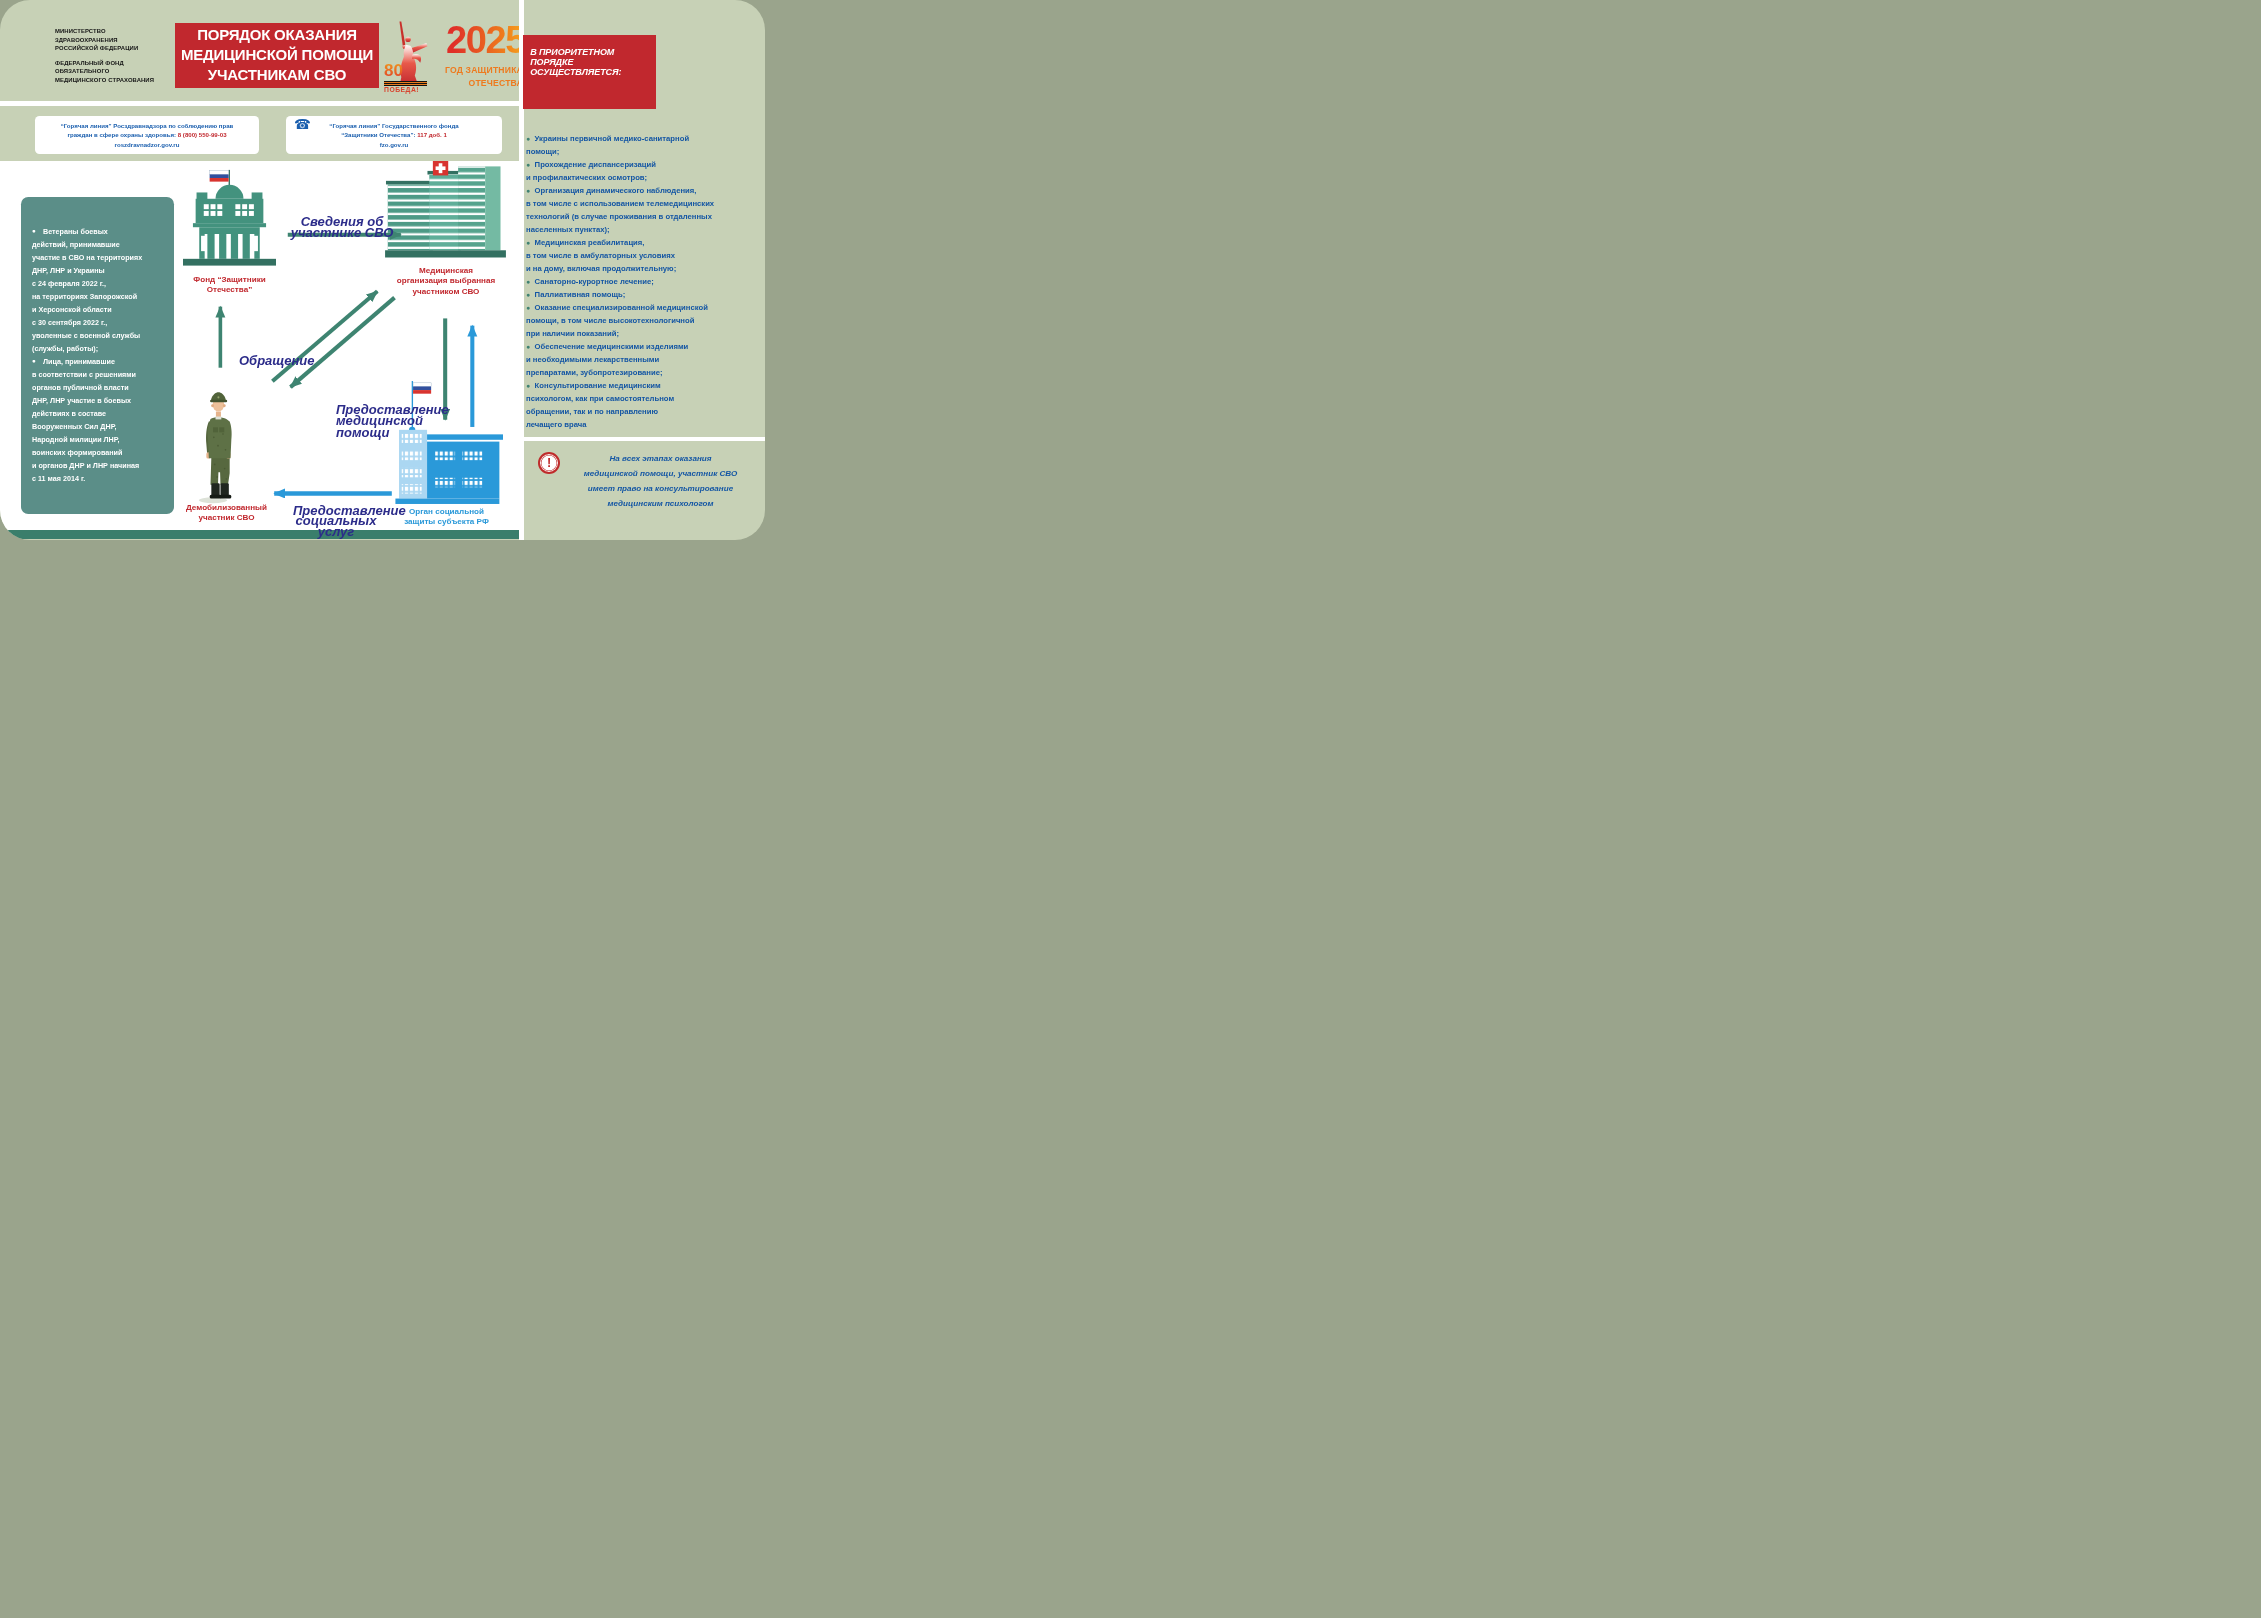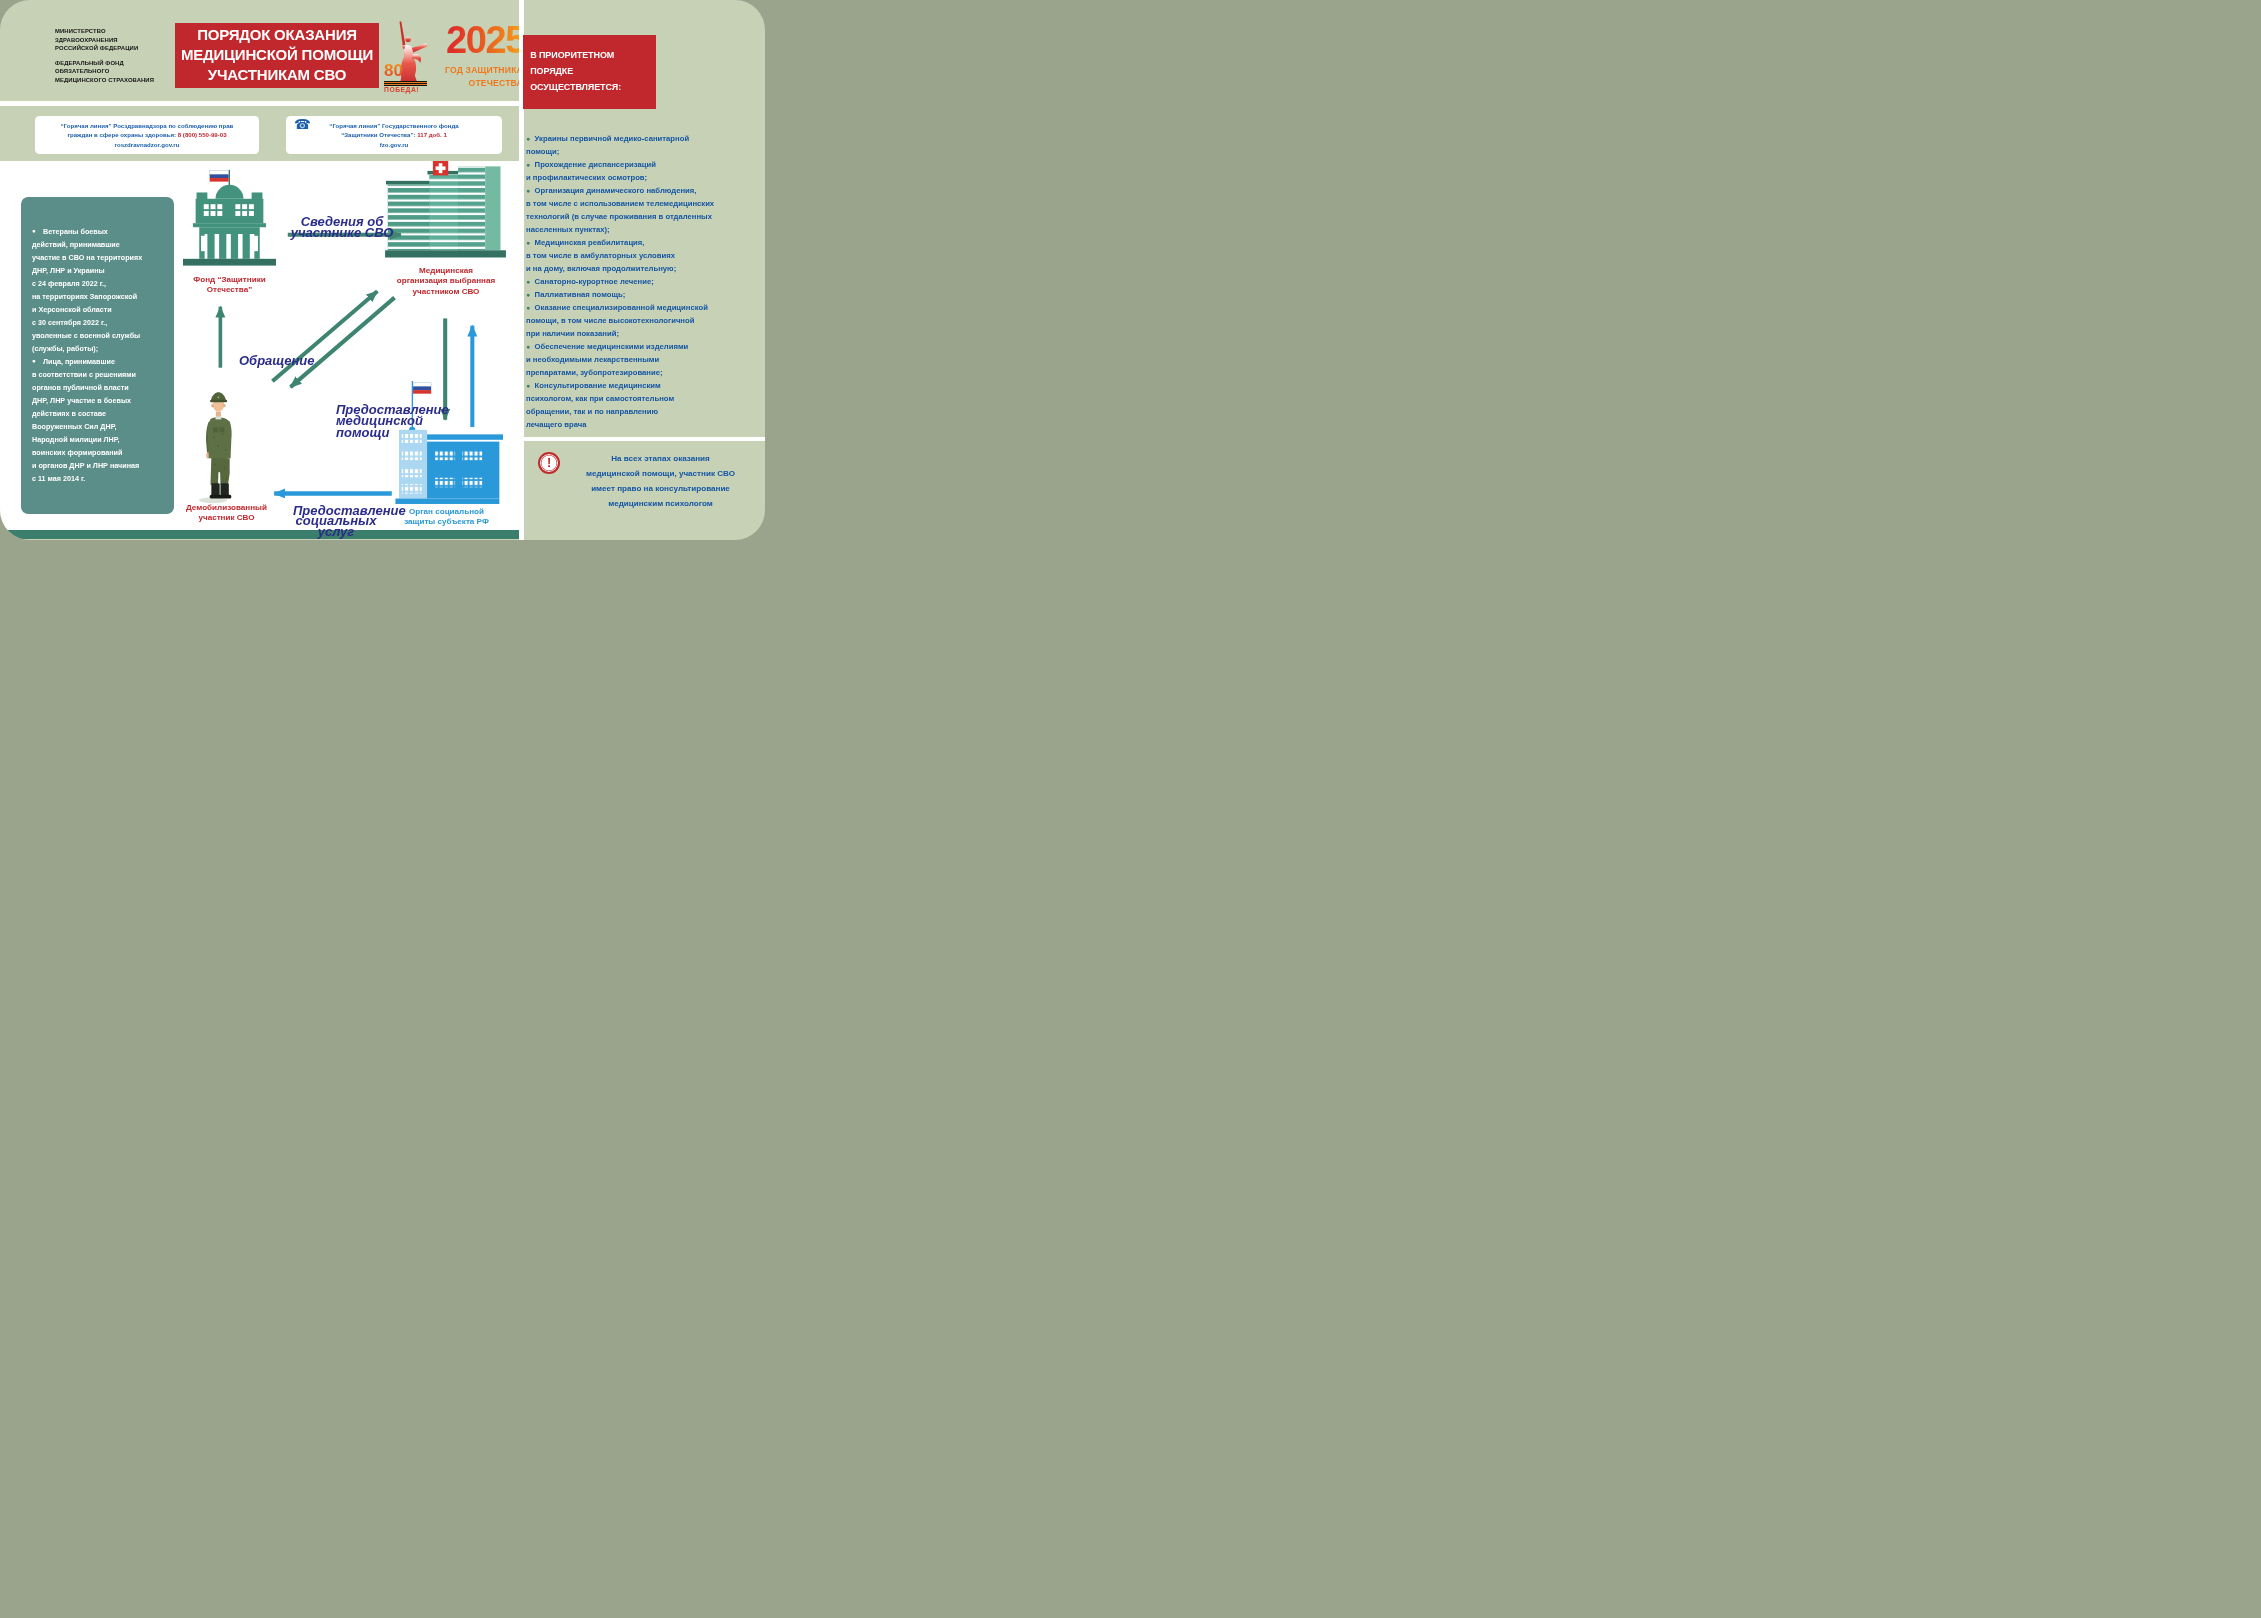--- a/index.html
+++ b/index.html
@@ -35,28 +35,28 @@
   .vdivider{left:519px;top:0;width:4.5px;height:540px;background:#fff;}
   
   .teal-box{left:21px;top:197px;width:153px;height:317px;background:#5b8e88;border-radius:7.2px;
             padding:28px 9px 8.1px 11px;box-sizing:border-box;color:#fff;font-size:7.2px;line-height:13px;}
   .tb-item .bul{display:inline-block;margin-right:7.2px;font-size:6.3px;transform:translateY(-0.9px);}
   
   .red-label{color:#c1282e;font-size:8.1px;line-height:10.4px;text-align:center;}
   .nav-label{color:#2c2c8a;font-style:italic;font-size:13px;line-height:11.3px;}
   
   .prio-head{left:523px;top:35px;width:133px;height:74px;background:#c1282e;box-sizing:border-box;
-             padding:11.8px 5.4px 0 7.2px;color:#fff;font-size:9px;line-height:16px;letter-spacing:-0.1px;}
+             padding:11.8px 5.4px 0 7.2px;color:#fff;font-size:9px;line-height:10px;letter-spacing:-0.1px;font-style:italic;}
   .prio-list{left:526px;top:132px;width:233px;font-size:7.7px;line-height:13px;color:#1456a4;}
   .p-item .bul{color:#3f8273;font-size:6.8px;margin-right:4.5px;}
   .divider2{left:523px;top:437px;width:242px;height:3.6px;background:#fff;}
   .warn{left:538px;top:452px;width:22px;height:22px;border-radius:50%;background:#fff;border:2.3px solid #bf2b2b;
         box-sizing:border-box;display:flex;align-items:center;justify-content:center;
         color:#bf2b2b;font-size:12.7px;box-shadow:inset 0 0 0 0.9px #fff, inset 0 0 0 1.4px #bf2b2b;}
-  .note-text{left:564px;top:451px;width:193px;text-align:center;color:#1456a4;font-size:8.1px;line-height:15px;}
+  .note-text{left:564px;top:451px;width:193px;text-align:center;color:#1456a4;font-size:8.1px;line-height:15px;font-style:italic;}
 </style>
 </head>
 <body>
 
 <div id="page">
 
   <div class="abs ministry">
     <div class="pre">МИНИСТЕРСТВО
 ЗДРАВООХРАНЕНИЯ
 РОССИЙСКОЙ ФЕДЕРАЦИИ</div>

